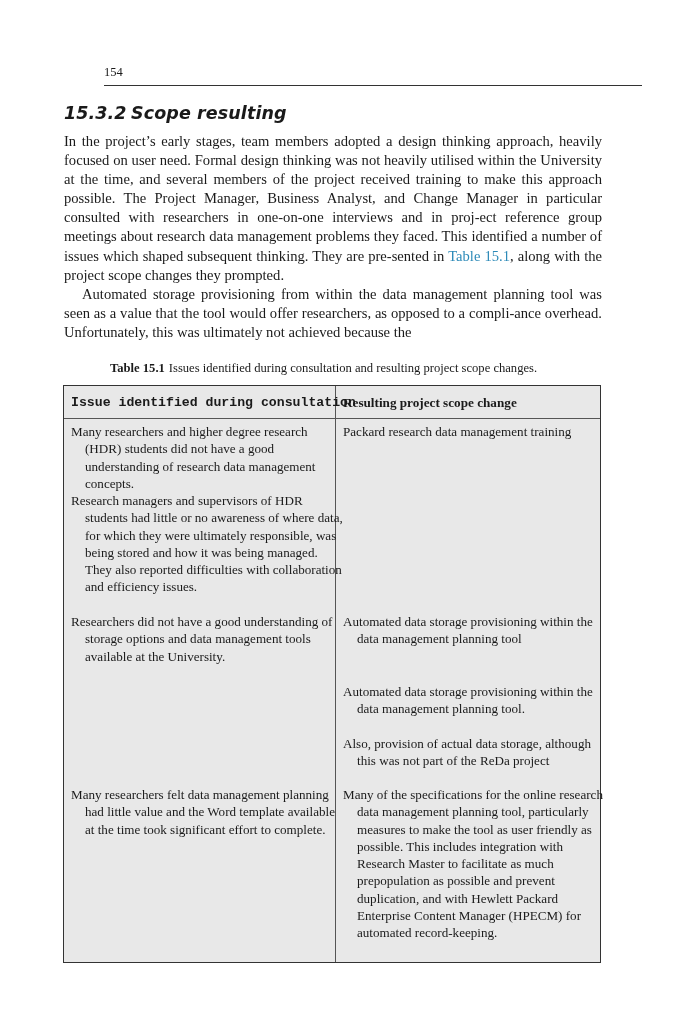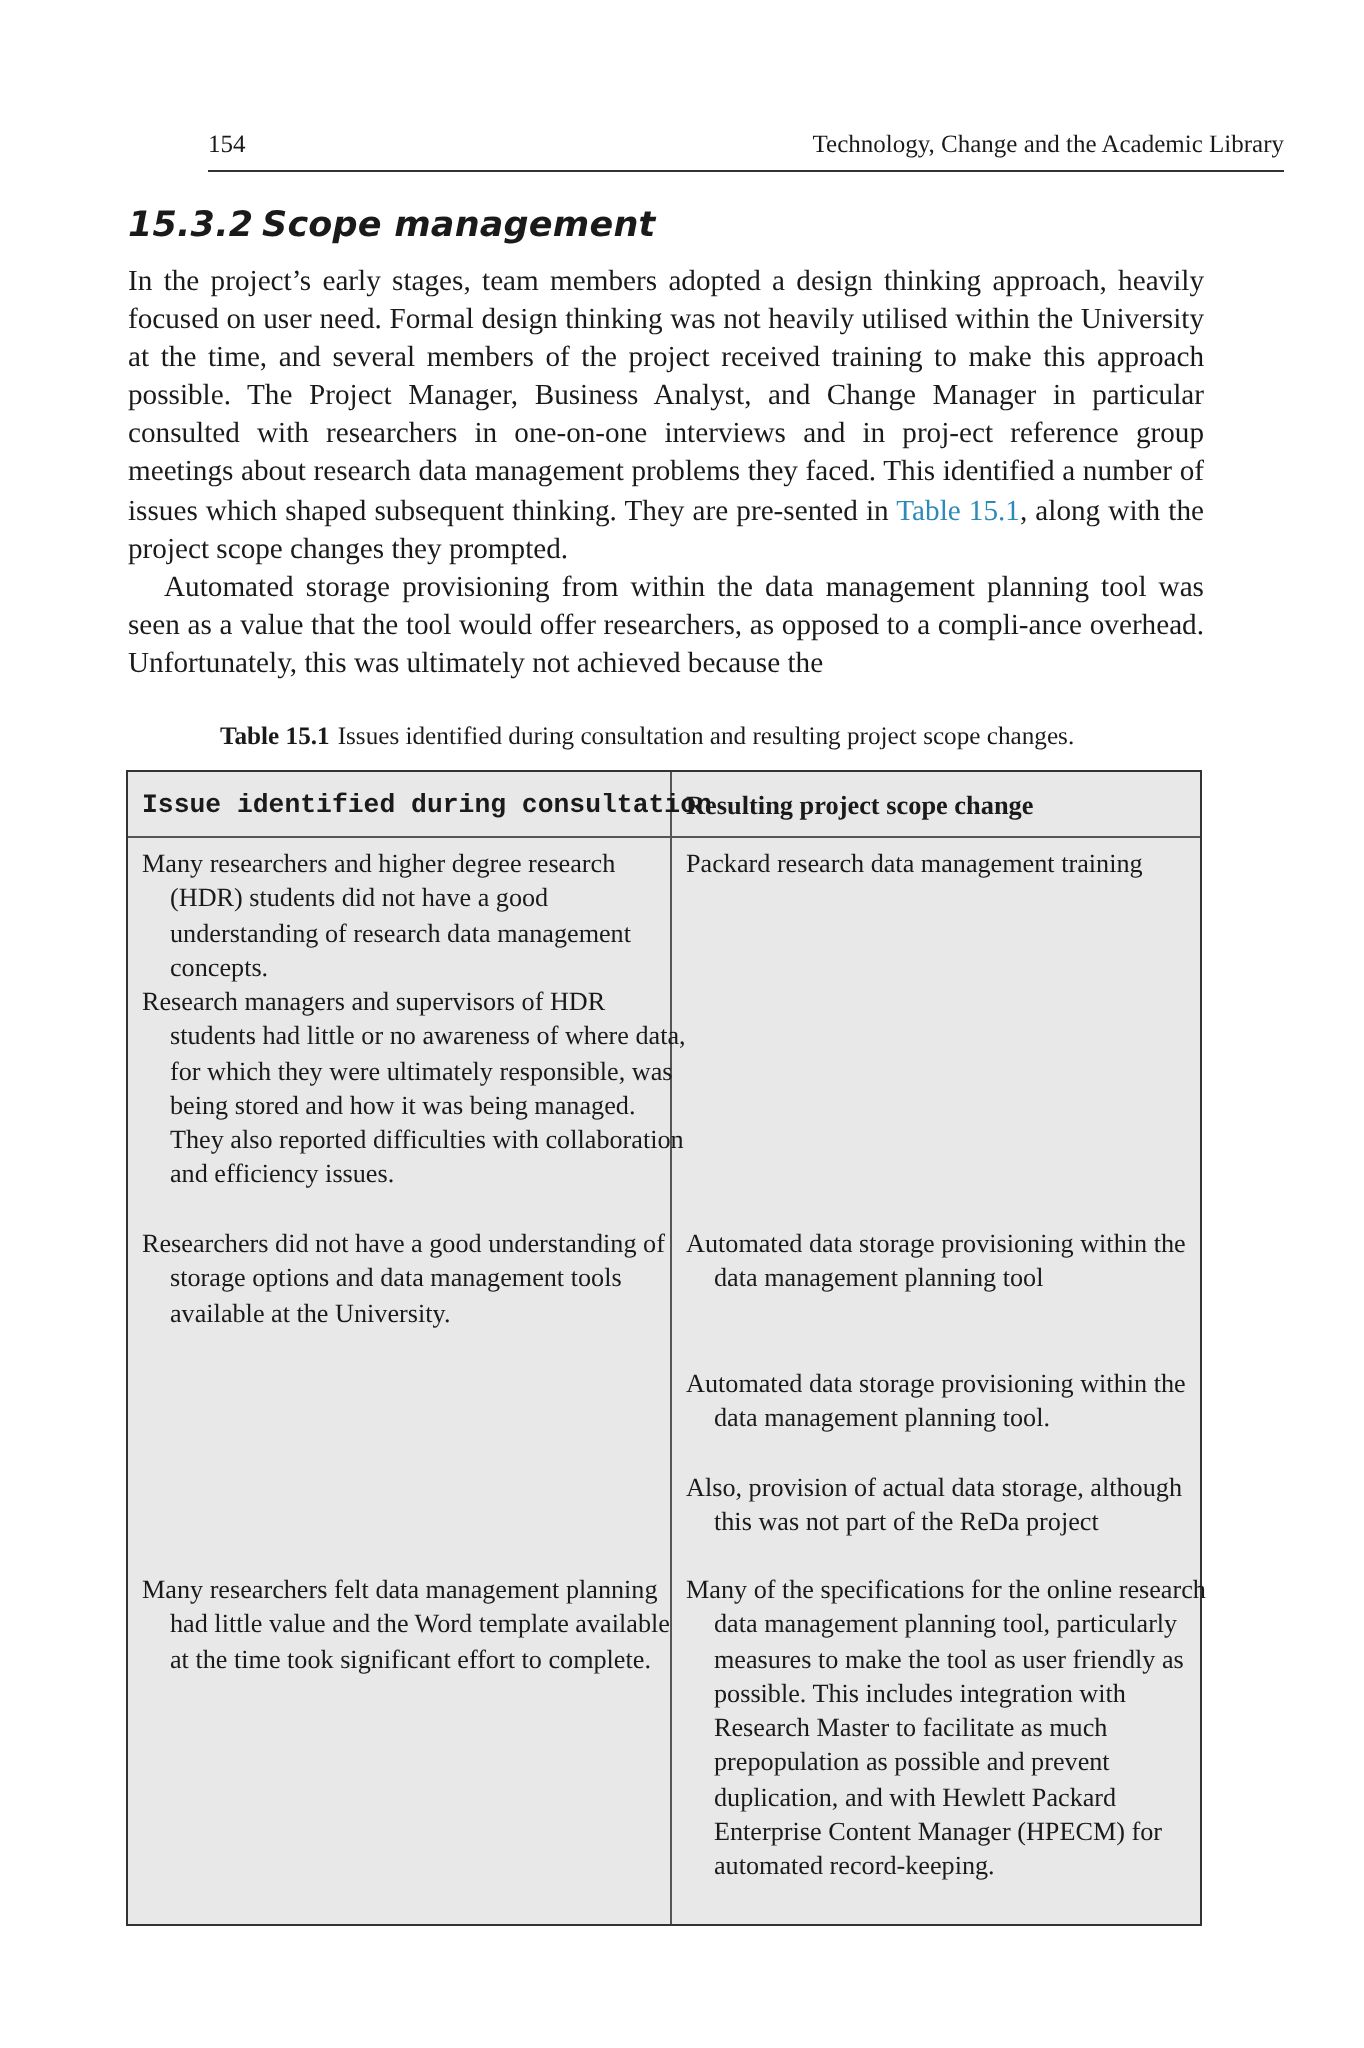--- a/index.html
+++ b/index.html
@@ -23,25 +23,24 @@
     .cell { position: absolute; font-size: 13.1px; line-height: 17.3px; }
     .cell.c1 { left: 7px; width: 260px; }
     .cell.c2 { left: 279px; width: 254px; }
     .entry { padding-left: 14px; text-indent: -14px; }
   </style>
 </head>
 <body>
 
 <div class="running-head">
   <span class="page-num">154</span>
-  <span class="book-title">Technology, Change and the Academic Library</span>
 </div>
 
 <div class="section-heading">
-  <span class="num">15.3.2</span><span>Scope management</span>
+  <span class="num">15.3.2</span><span>Scope resulting</span>
 </div>
 
 <div class="body-text">
   <p><span>In the project’s early stages, team members adopted a design thinking approach, heavily focused on user need. Formal design thinking was not heavily utilised within the University at the time, and several members of the project received training to make this approach possible. The Project Manager, Business Analyst, and Change Manager in particular consulted with researchers in one-on-one interviews and in proj-ect reference group meetings about research data management problems they faced. This identified a number of issues which shaped subsequent thinking. They are pre-sented in </span><span class="link">Table 15.1</span><span>, along with the project scope changes they prompted.</span></p>
   <p class="indent">Automated storage provisioning from within the data management planning tool was seen as a value that the tool would offer researchers, as opposed to a compli-ance overhead. Unfortunately, this was ultimately not achieved because the</p>
 </div>
 
 <div class="caption">
   <b>Table 15.1</b><span>Issues identified during consultation and resulting project scope changes.</span>
 </div>

